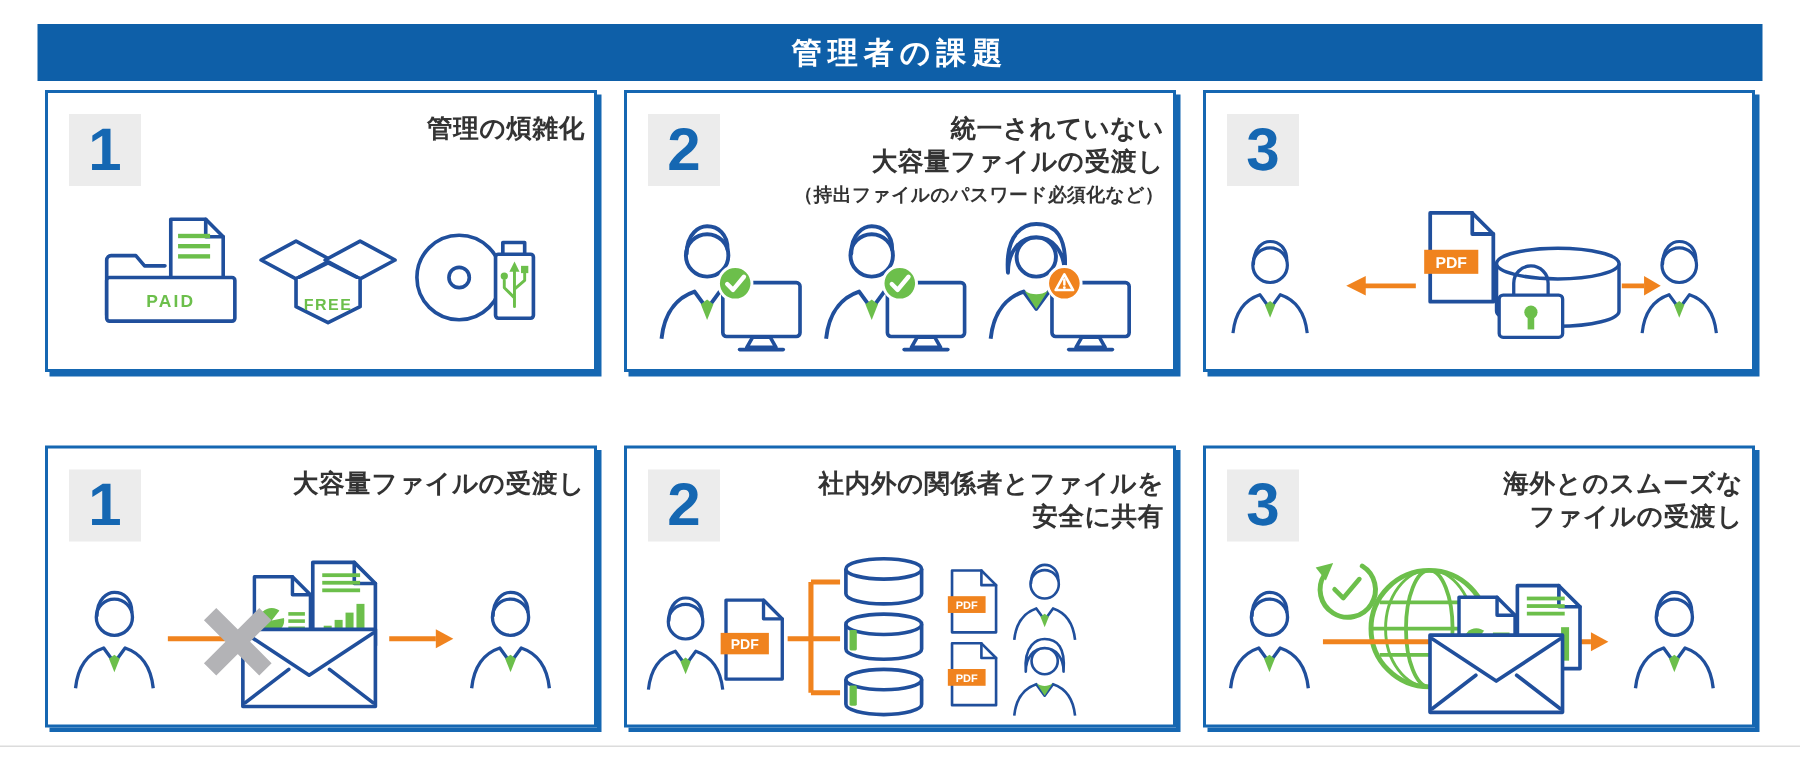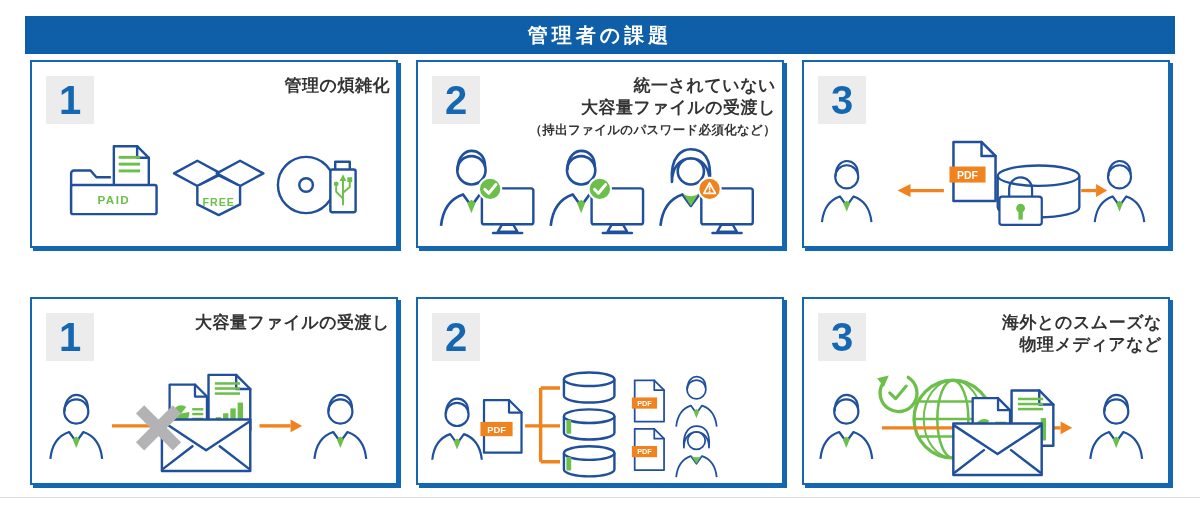--- a/index.html
+++ b/index.html
@@ -245,41 +245,46 @@
       <use href="#doc-pie" transform="translate(130,16) scale(0.95)"></use>
       <use href="#doc-bar" transform="translate(170,6)"></use>
       <use href="#envelope" transform="translate(122,52)"></use>
       <use href="#xmark" transform="translate(94,36)"></use>
     </svg>
       </div>
   </div>
 
   <div class="panel" style="left:416px;top:297px">
     <div class="num">2</div>
+    <div class="titles">
+      <div class="title">社内外の関係者とファイルを
+安全に共有</div>
+      <div class="subtitle"></div>
+    </div>
     <div class="art">
         <svg viewBox="0 0 344 112">
       <use href="#p-man" transform="translate(0,28) scale(0.88)"></use>
       <use href="#pdf-doc" transform="translate(54,32) scale(0.92)"></use>
       <path class="ol" stroke-width="3" d="M100,60 H116 M116,21 V97 M116,21 H136 M116,60 H136 M116,97 H136"></path>
       <use href="#cyl" transform="translate(138,4)"></use>
       <use href="#cyl-g" transform="translate(138,42)"></use>
       <use href="#cyl-g" transform="translate(138,80)"></use>
       <use href="#pdf-doc" transform="translate(210,12) scale(0.72)"></use>
       <use href="#pdf-doc" transform="translate(210,62) scale(0.72)"></use>
       <use href="#p-man" transform="translate(252,6) scale(0.72)"></use>
       <use href="#p-woman" transform="translate(252,58) scale(0.72)"></use>
     </svg>
       </div>
   </div>
 
   <div class="panel" style="left:802px;top:297px">
     <div class="num">3</div>
     <div class="titles">
       <div class="title">海外とのスムーズな
-物理メディアなど</div>
+ファイルの受渡し</div>
       <div class="subtitle"></div>
     </div>
     <div class="art">
         <svg viewBox="0 0 344 112">
       <use href="#p-man" transform="translate(2,24) scale(0.92)"></use>
       <use href="#p-man" transform="translate(280,24) scale(0.92)"></use>
       <use href="#globe" transform="translate(100,10)"></use>
       <use href="#clock" transform="translate(64,2)"></use>
       <g>
         <path class="ol" d="M70,62 H254"></path>

